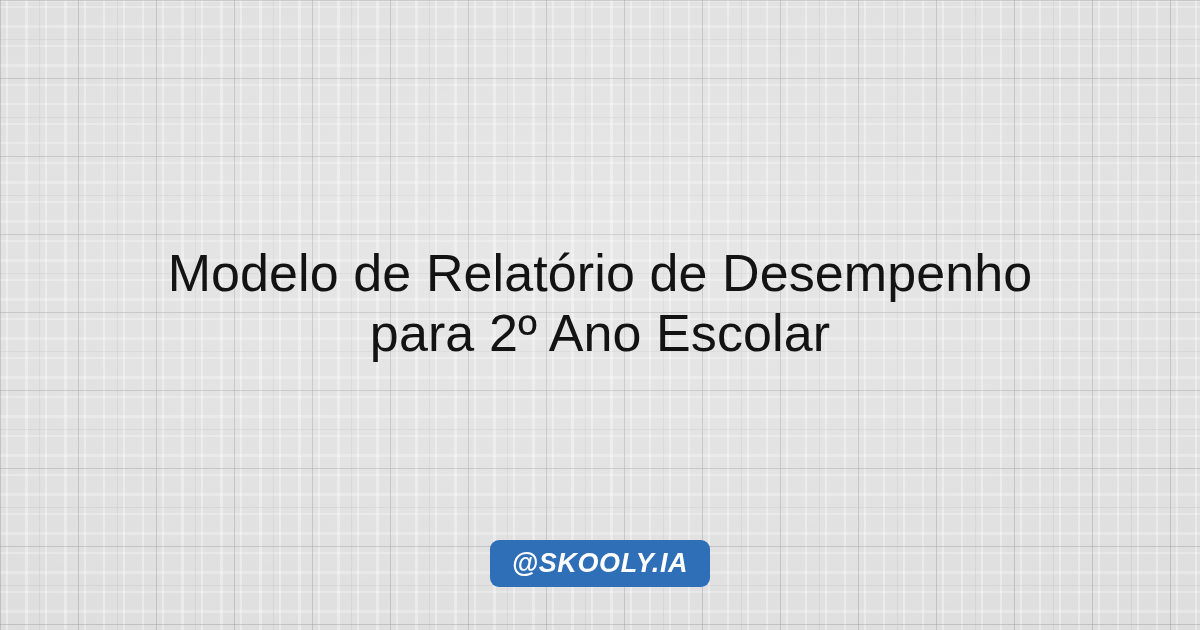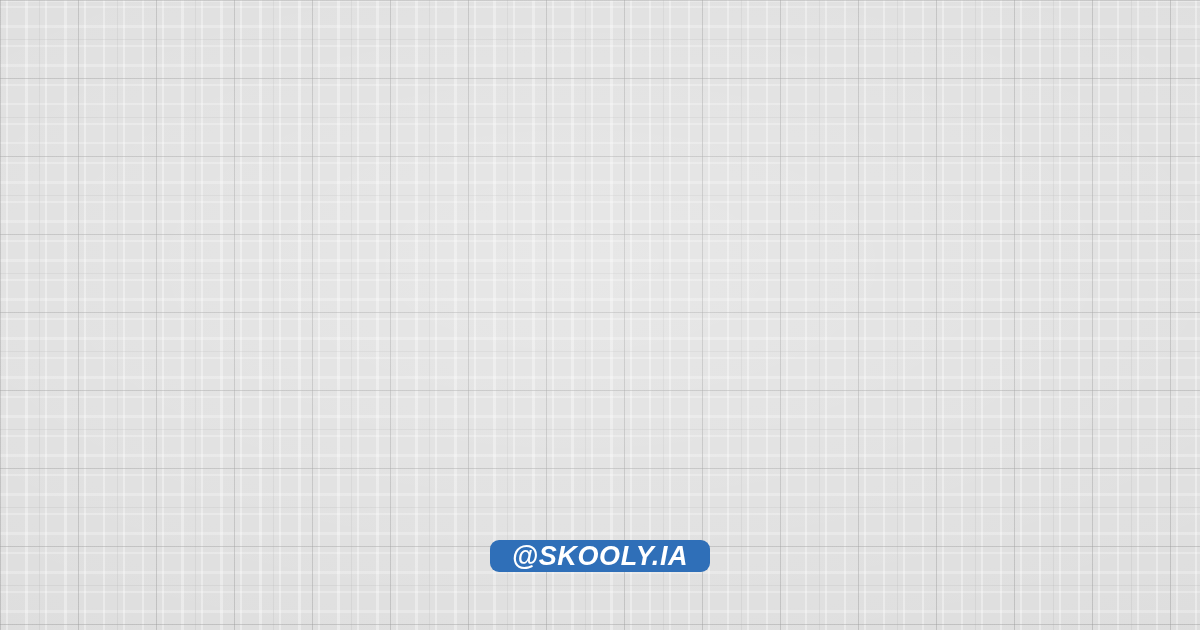--- a/index.html
+++ b/index.html
@@ -121,21 +121,21 @@
     right: 0;
     top: 540px;
     display: flex;
     justify-content: center;
   }
 
   .badge {
     display: inline-flex;
     align-items: center;
     justify-content: center;
-    height: 32px;
+    height: 47px;
     padding: 0 22px;
     border-radius: 9px;
     background-color: #2f6fb8;
     box-sizing: border-box;
   }
 
   .badge-text {
     font-family: "Liberation Sans", sans-serif;
     font-size: 27px;
     font-weight: 700;
@@ -147,20 +147,24 @@
   }
 </style>
 </head>
 <body>
 
 <div class="canvas">
 
   <div class="bg-grid"></div>
   <div class="bg-tone"></div>
 
+  <div class="title-block">
+    <span class="title-line">Modelo de Relatório de Desempenho</span>
+    <span class="title-line">para 2º Ano Escolar</span>
+  </div>
 
   <div class="badge-wrap">
     <div class="badge">
       <span class="badge-text">@SKOOLY.IA</span>
     </div>
   </div>
 
 </div>
 
 </body></html>

